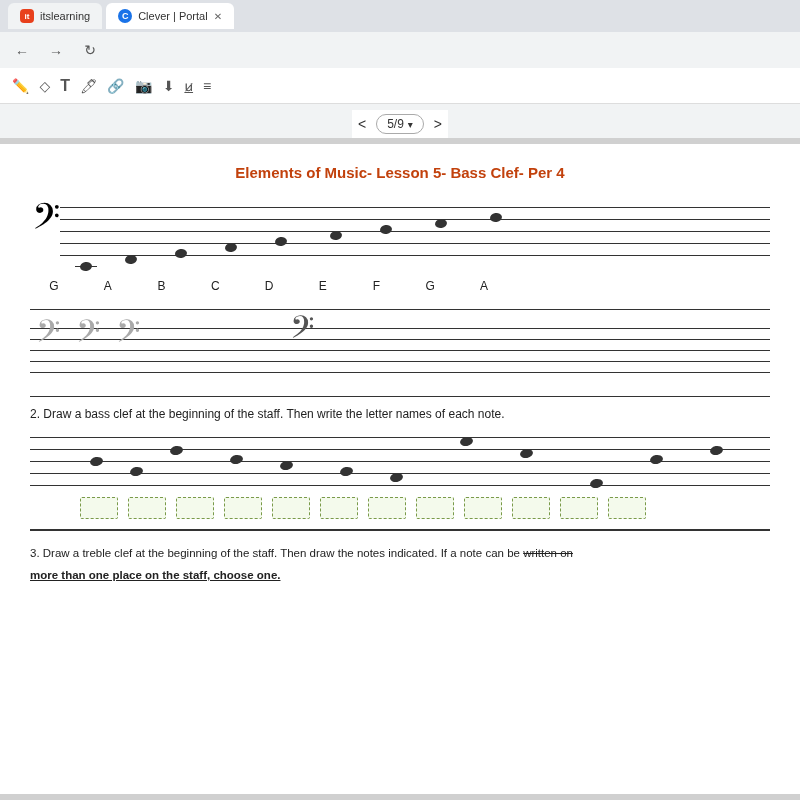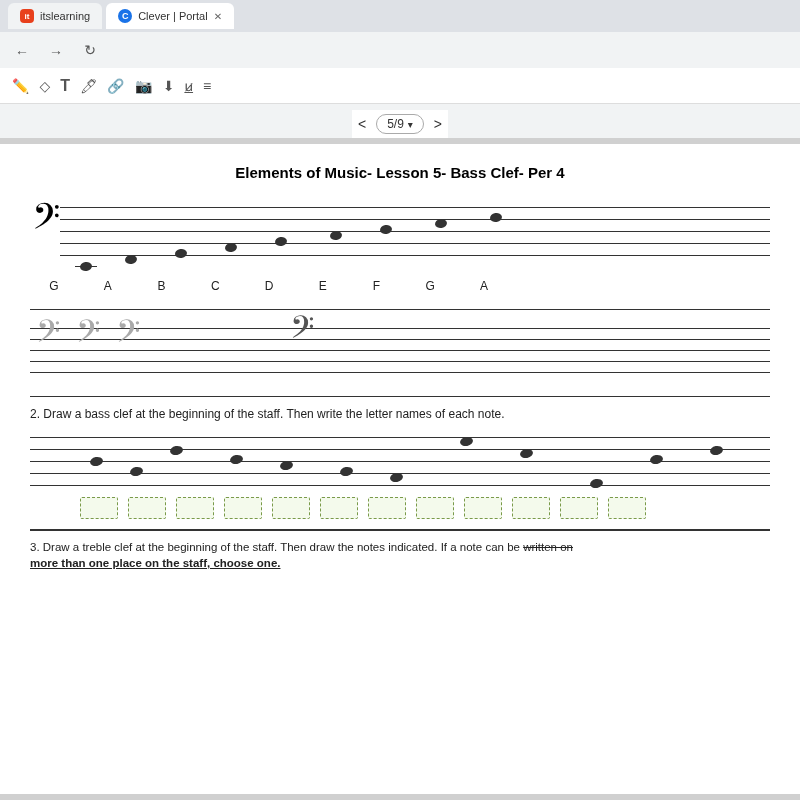--- a/index.html
+++ b/index.html
@@ -142,21 +142,21 @@
       margin: 0;
       padding: 20px 30px 20px 30px;
       min-height: 650px;
       overflow: hidden;
     }
 
     .page-title {
       text-align: center;
       font-size: 15px;
       font-weight: bold;
-      color: #000000;
+      color: #c2410c;
       margin-bottom: 16px;
     }
 
     .intro-text {
       font-size: 12px;
       color: #222;
       margin-bottom: 8px;
     }
 
     
@@ -219,21 +219,21 @@
       width: 38px;
       height: 22px;
       border: 1.5px dashed #7a9a4a;
       background: rgba(180, 220, 130, 0.15);
       border-radius: 2px;
     }
 
     .question3-text {
       font-size: 11.5px;
       color: #222;
-      margin-top: 4px;
+      margin-top: 10px;
     }
 
     
     .note-dot {
       position: absolute;
       width: 12px;
       height: 9px;
       background: #333;
       border-radius: 50%;
       transform: rotate(-10deg);

